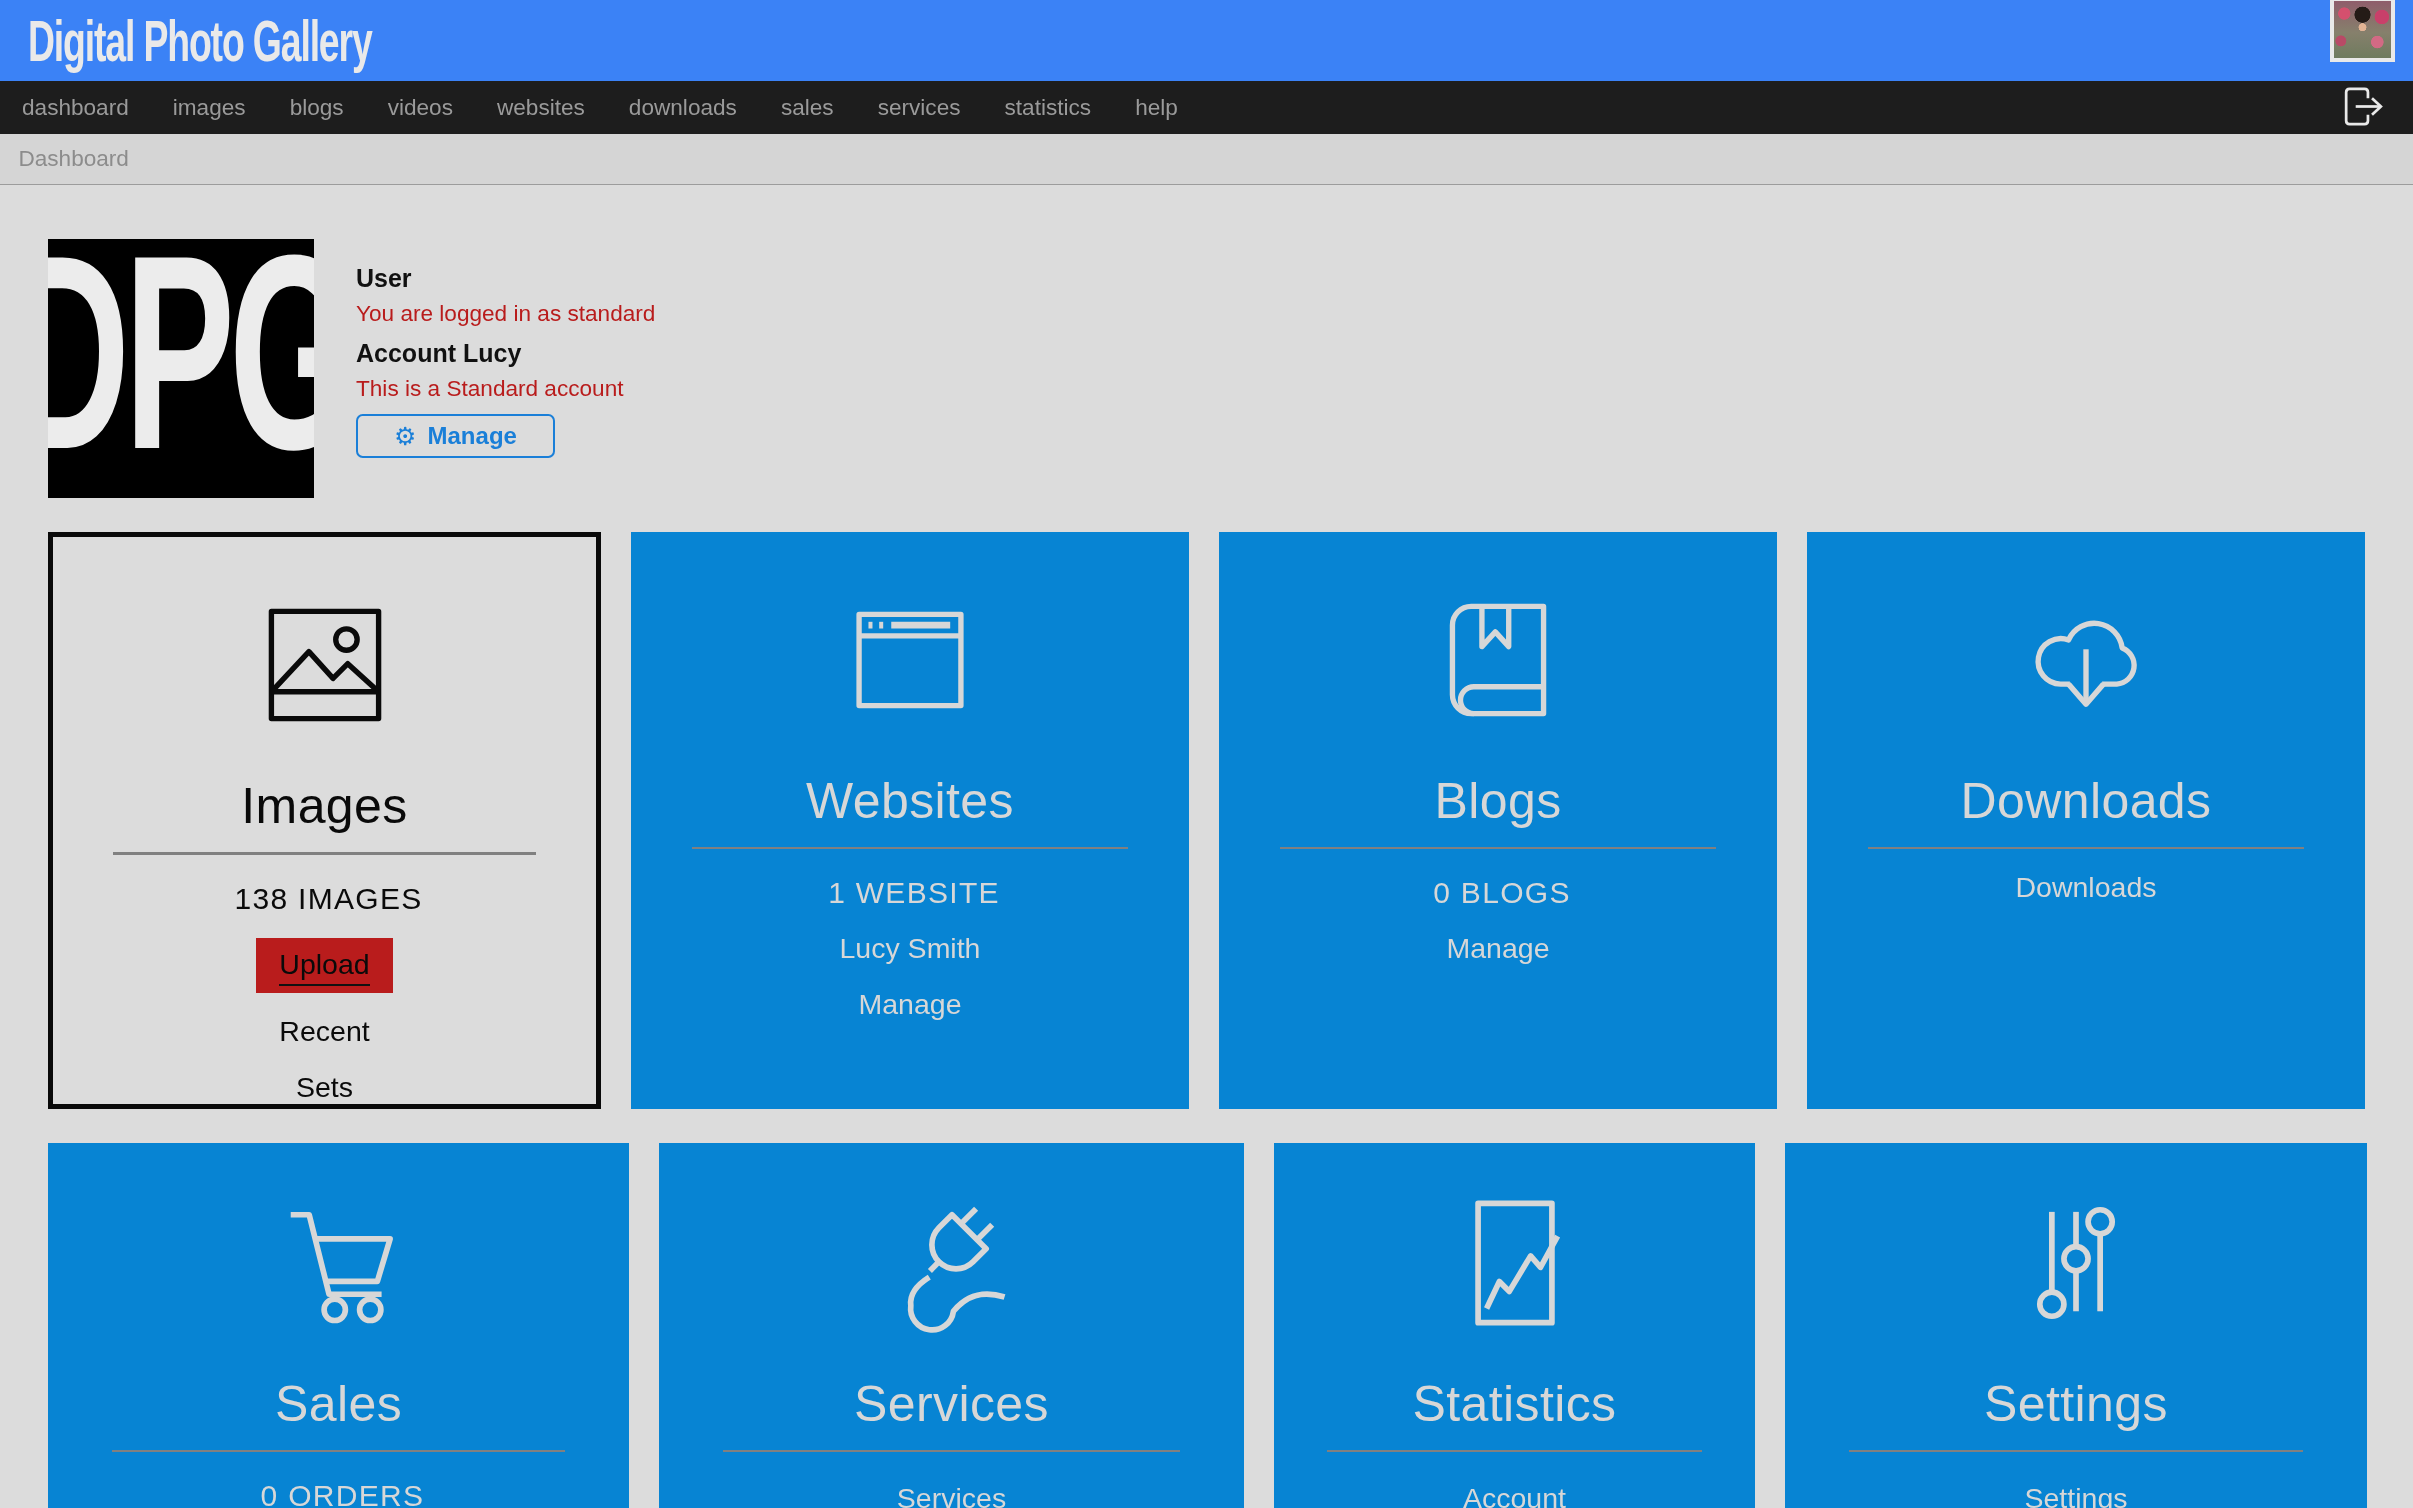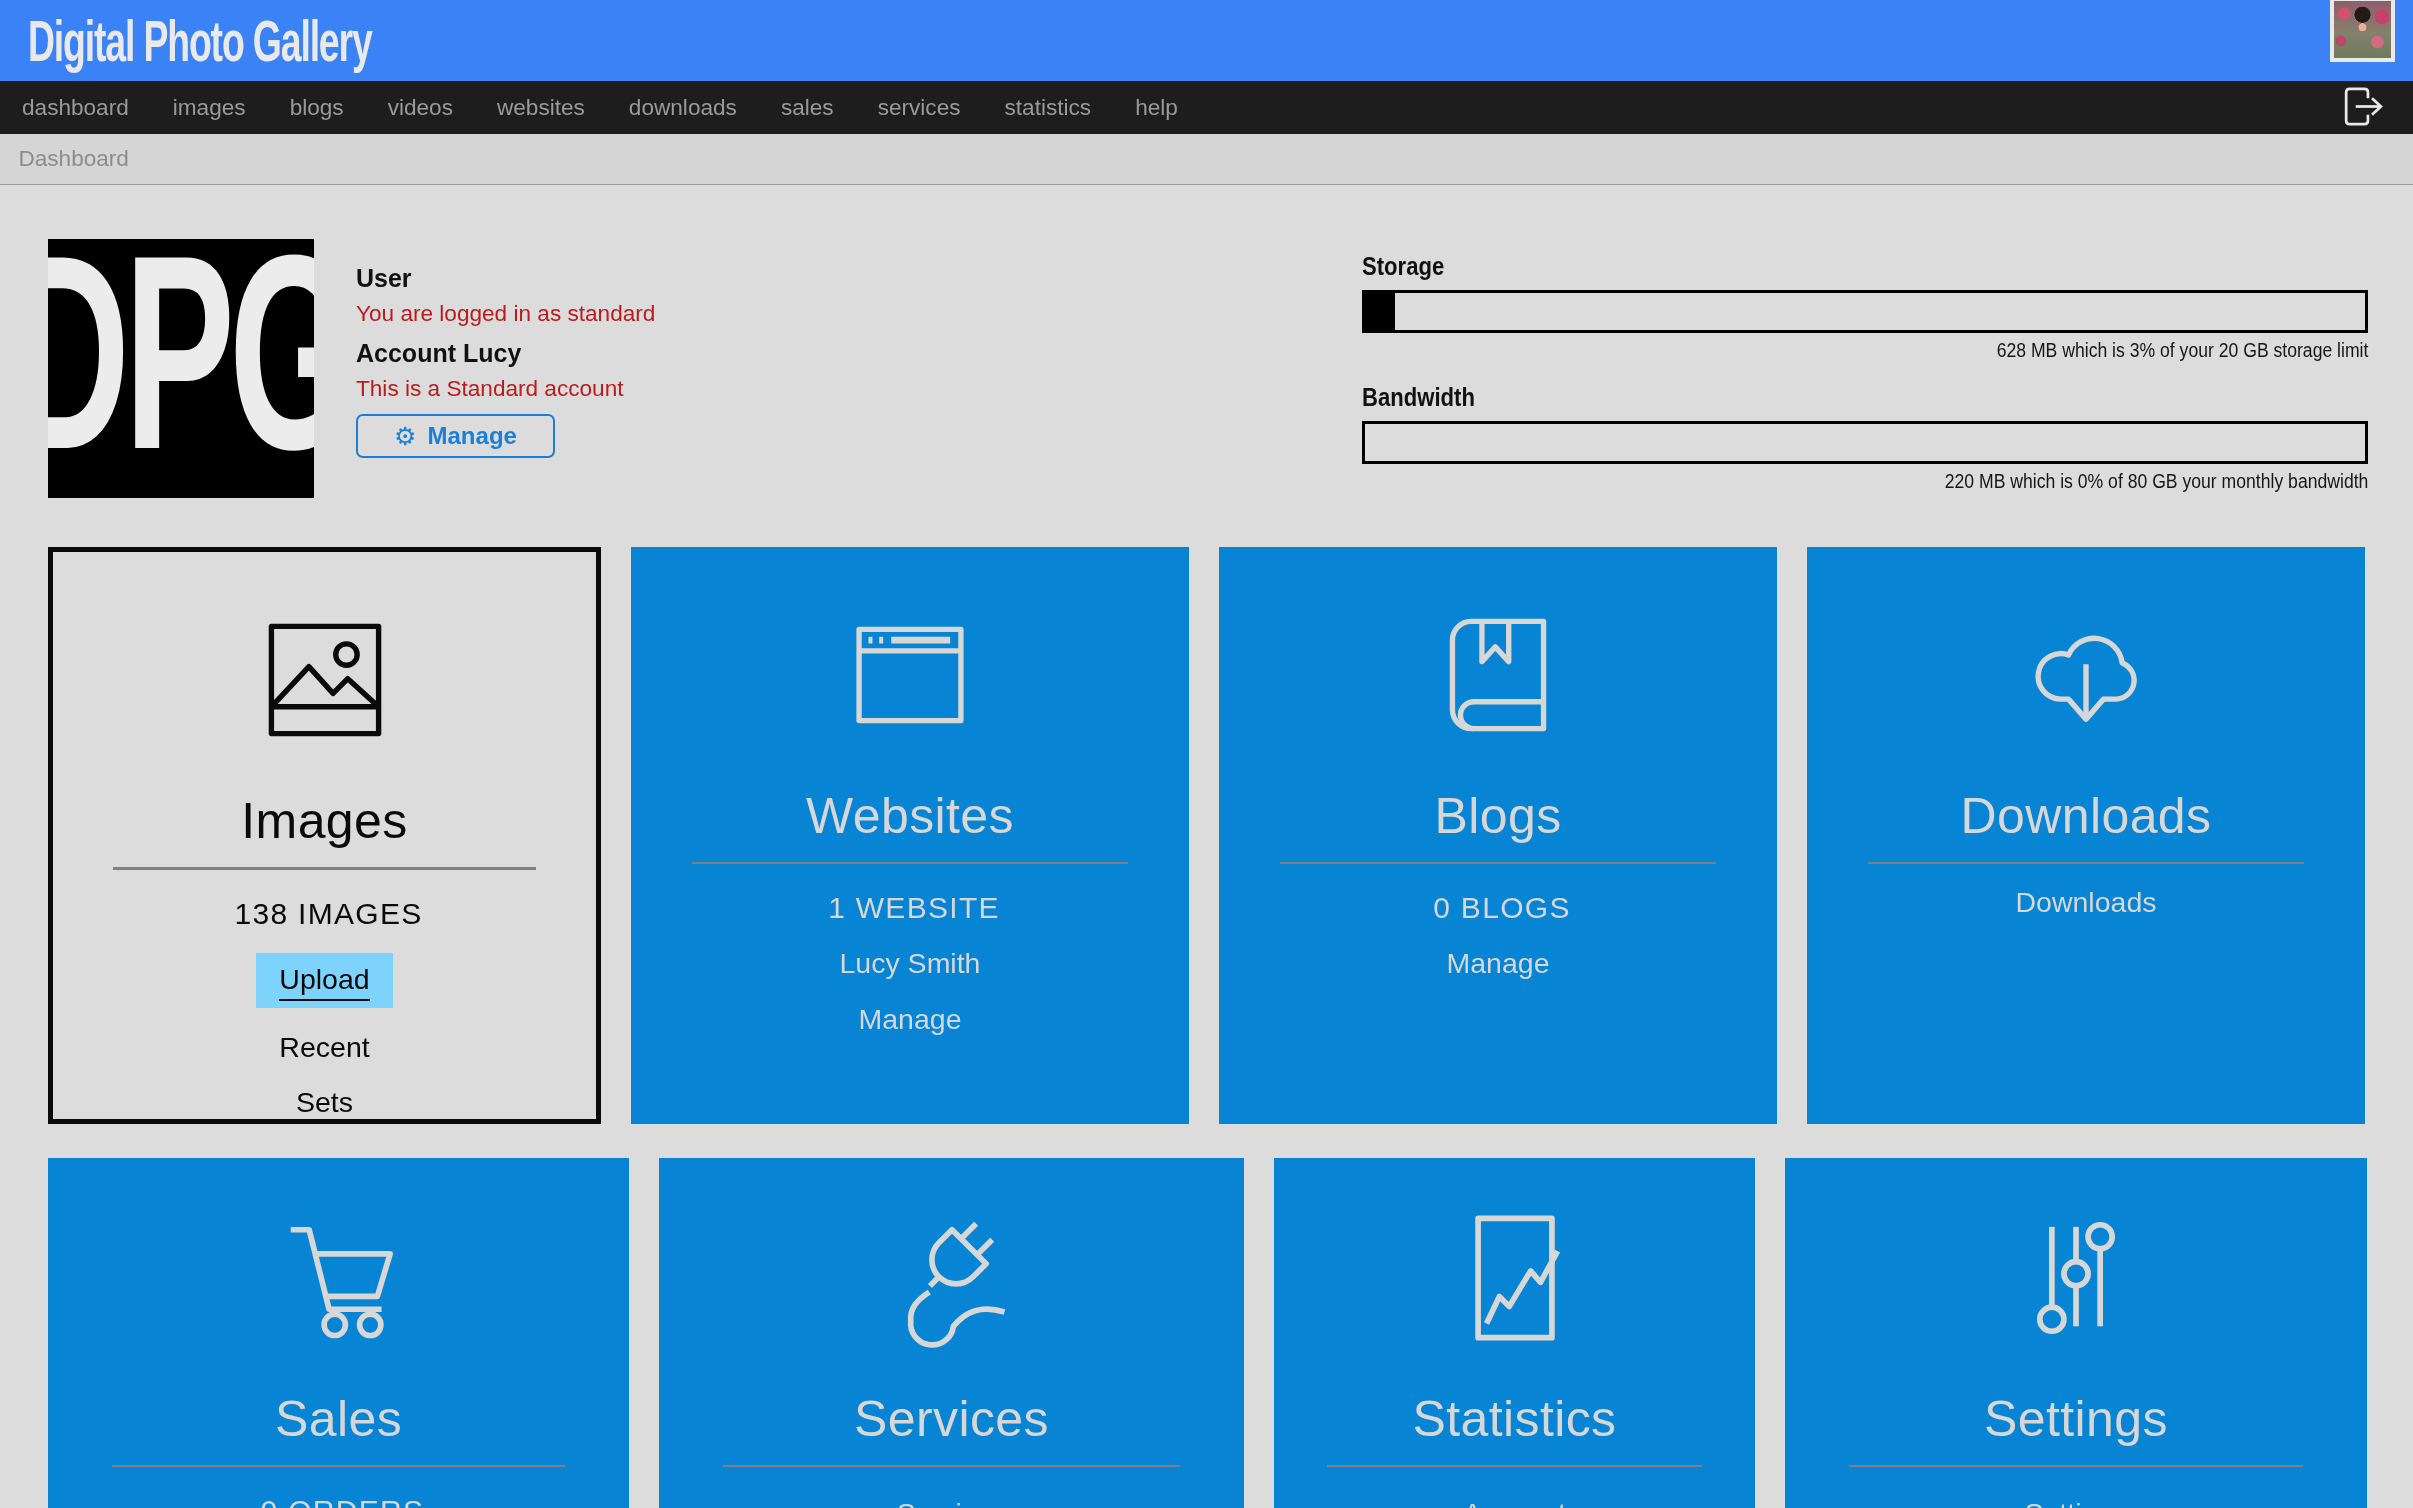--- a/index.html
+++ b/index.html
@@ -99,21 +99,21 @@
   .tile-icon { margin-top:57px; height:141px; display:flex; justify-content:center; align-items:center; }
   .row2 .tile-icon { margin-top:49px; }
   .tile-icon svg { stroke:currentColor; fill:none; stroke-width:4; stroke-linejoin:round; }
   .tile h2 { margin-top:42px; font-size:50px; font-weight:normal; letter-spacing:0.4px; }
   .tile hr { width:78%; border:none; border-top:2.5px solid currentColor; margin:17px auto 0; }
   .tile.selected hr { border-top-width:3.4px; }
   .tile .count { margin-top:27px; font-size:30px; letter-spacing:1.3px;padding-left:8px; }
   .tile .links { margin-top:22px; display:flex; flex-direction:column; align-items:center; gap:22.6px; }
   .tile .links.first { margin-top:30px; }
   .tile .links a { font-size:28.5px; }
-  .tile .links a.hl { background:#7dd3fc; padding:10px 23.5px 11.7px; }
+  .tile .links a.hl { background:#b91c1c; padding:10px 23.5px 11.7px; }
   .tile .links a.hl span { border-bottom:2.5px solid #111; padding-bottom:4.2px; }
 </style>
 </head>
 <body>
 
 <header class="topbar">
   <span class="brand">Digital Photo Gallery</span>
   <div class="top-right">
     <a class="main-link">Main</a>
     <div class="avatar"></div>
@@ -156,37 +156,20 @@
         <div class="t">You are logged in as standard</div>
         <div class="h">Account Lucy</div>
         <div class="t">This is a Standard account</div>
         <button class="manage-btn">
           <span class="gear">⚙</span>
           <span>Manage</span>
         </button>
       </div>
     </div>
 
-    <div class="usage">
-      <span class="usage-label">Storage</span>
-      <div class="bar">
-        <div class="fill" style="width: 3%;"></div>
-      </div>
-      <div class="usage-caption">
-        <span>628 MB which is 3% of your 20 GB storage limit</span>
-      </div>
-
-      <span class="usage-label">Bandwidth</span>
-      <div class="bar">
-        <div class="fill" style="width: 0%;"></div>
-      </div>
-      <div class="usage-caption">
-        <span>220 MB which is 0% of 80 GB your monthly bandwidth</span>
-      </div>
-    </div>
   </div>
 
   <div class="tile-row row1">
 
     <div class="tile selected">
       <div class="tile-icon">
         <svg viewBox="0 0 100 100" width="134" height="134">
           <rect x="10" y="10" width="80" height="80"></rect>
           <circle cx="66" cy="31" r="8"></circle>
           <polyline points="10,70 38,40 56,60 67,49 90,70"></polyline>

